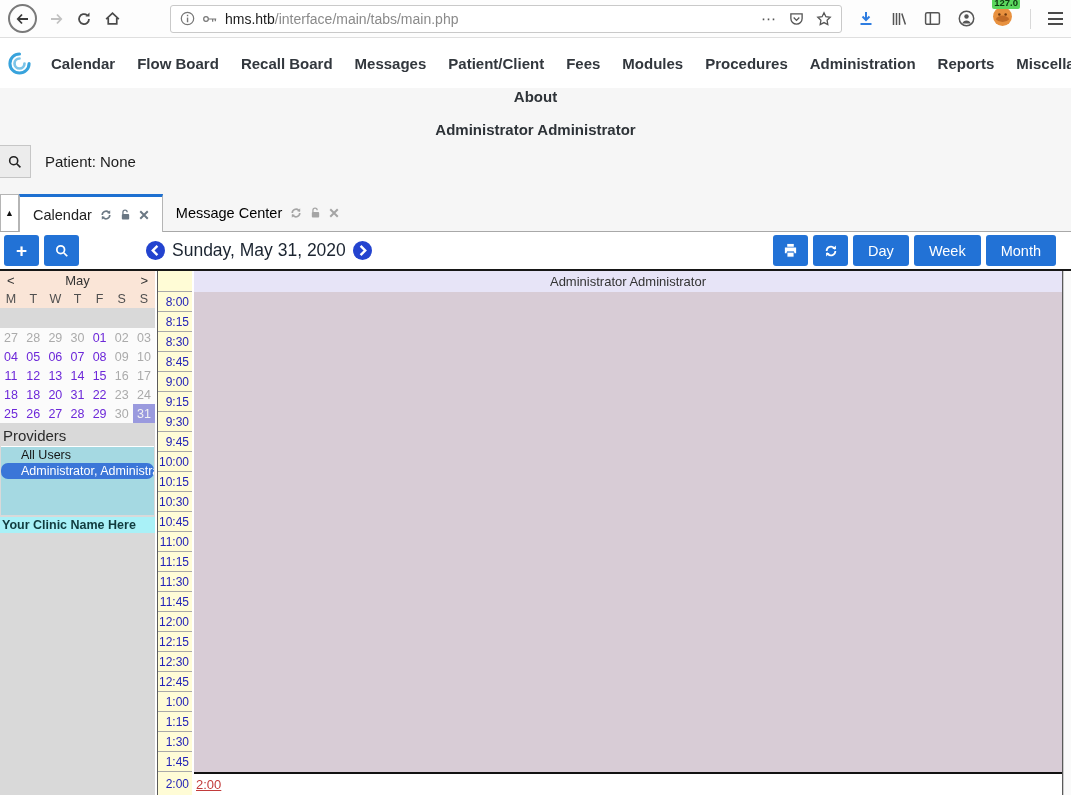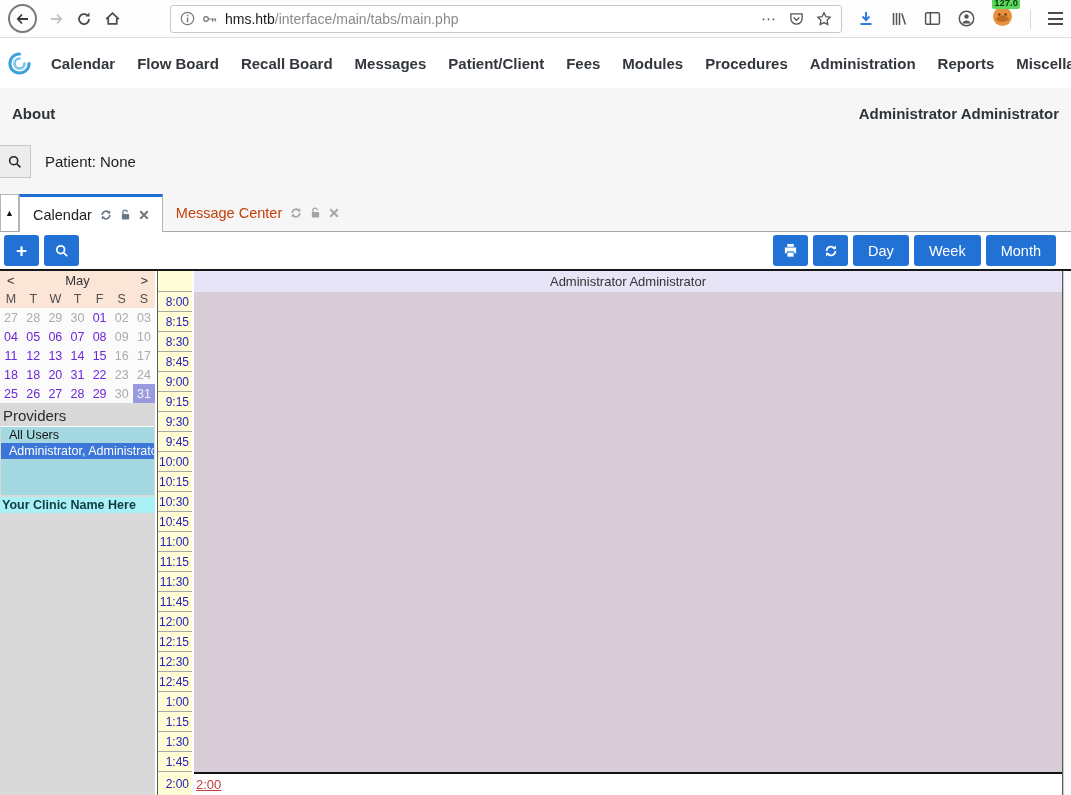--- a/index.html
+++ b/index.html
@@ -27,33 +27,33 @@
                font-size:9.5px; font-weight:700; padding:0 2px; border-radius:2px; line-height:12px; }
 
   
   .appnav { height:50px; background:#fff; display:flex; align-items:center; padding:0 8px; flex:0 0 auto; }
   .appnav .logo { margin-right:9px; display:flex; }
   .nav-item { padding:0 11px; font-size:15px; font-weight:700; color:#32373d; cursor:pointer; white-space:nowrap; }
 
   
   .graysec { background:#f6f6f6; flex:0 0 auto; }
   .subheader { height:50px; display:flex; align-items:center; justify-content:space-between;
-               padding:0 12px; font-size:15px; font-weight:700; color:#2e3338; }
+               padding:0 12px; font-size:15px; font-weight:700; color:#2e3338;flex-direction:column; }
   .patient-row { height:47px; display:flex; align-items:center; }
   .patient-search-btn { width:31px; height:33px; background:#ececec; border:1px solid #c6c6c6;
                         border-left:none; display:flex; align-items:center; justify-content:center; }
   .patient-label { margin-left:14px; font-size:15px; color:#1d1d1d; }
   .tab-strip { height:47px; display:flex; align-items:flex-end; }
   .tabbar { height:38px; width:100%; border-bottom:1px solid #a8a8a8; display:flex; align-items:stretch; }
   .collapse-box { width:19px; background:#fff; border:1px solid #b5b5b5; border-bottom:none;
                   display:flex; align-items:center; justify-content:center; font-size:9px; color:#111; }
   .tab { display:flex; align-items:center; gap:8px; padding:0 13px; font-size:14.5px; cursor:pointer; }
   .tab.active { background:#fff; border-top:3px solid #1d70d1; border-left:1px solid #b5b5b5;
                 border-right:1px solid #b5b5b5; margin-bottom:-1px; color:#222; }
-  .tab.inactive { color:#c2410c; }
+  .tab.inactive { color:#000000; }
   .tab.active  .ticon { color:#6b7884; }
   .tab.inactive .ticon { color:#a5a5a5; }
   .ticon { display:flex; align-items:center; font-size:12px; }
 
   
   .cal-toolbar { height:39px; background:#fff; border-bottom:2px solid #171717;
                  display:flex; align-items:center; padding:0 4px; gap:5px; flex:0 0 auto; }
   .btn { background:var(--accent,#2272d6); color:#fff; border:none; border-radius:3px; height:31px;
          display:flex; align-items:center; justify-content:center; font-size:14.5px;
          font-family:inherit; cursor:pointer; }
@@ -66,28 +66,28 @@
   
   .content { flex:1 1 auto; display:flex; background:#fff; min-height:0; }
   .sidebar { width:155px; background:#d9d9d9; display:flex; flex-direction:column; flex:0 0 auto; }
   .mc-head { height:19px; background:#fae5d7; display:flex; align-items:center;
              justify-content:space-between; font-size:13px; color:#333; padding:0 7px; }
   .mc-title { flex:1; text-align:center; }
   .mc-days { height:18px; background:#fae5d7; display:grid; grid-template-columns:repeat(7,1fr);
              font-size:12.5px; color:#4f4f4f; }
   .mc-days div { display:flex; align-items:center; justify-content:center; }
   .mc-grid { display:grid; grid-template-columns:repeat(7,1fr); grid-auto-rows:19px;
-             background:#fbfbfb; font-size:12.5px; }
+             background:#fbfbfb; font-size:12.5px;margin-top:20px; }
   .mc-cell { display:flex; align-items:center; justify-content:center; color:#6d28d9; cursor:pointer; }
   .mc-cell.muted { color:#ababab; }
   .mc-cell.selected { background:#9a9ade; color:#f2f2f2; }
   .providers-h { font-size:15px; color:#2b2b2b; padding:4px 3px 2px; }
   .prov-list { margin:0 1px; background:#a5d9e2; height:69px; font-size:12.5px;
                border-top:1px solid #fff; overflow:hidden; }
-  .prov-opt { padding:1px 8px; color:#141414; cursor:pointer; white-space:nowrap; }
+  .prov-opt { padding:1px 20px; color:#141414; cursor:pointer; white-space:nowrap;border-radius:7px; }
   .prov-opt.selected { background:#3b76d8; color:#fff; }
   .clinic-bar { margin-top:2px; background:#a9f1f7; font-weight:700; font-size:12.5px;
                 color:#113b3e; padding:1px 2px; }
 
   .timecol { width:35px; margin-left:2px; display:flex; flex-direction:column;
              border-left:1px solid #5a5a5a; flex:0 0 auto; }
   .time-head { height:21px; background:#fffcd6; border-bottom:1px solid #a9a9a9; flex:0 0 auto; }
   .time-cell { height:20px; flex:0 0 auto; background:#fffcd6; border-bottom:1px solid #a9a9a9;
                font-size:12px; color:#2323b8; display:flex; align-items:center;
                justify-content:flex-end; padding-right:3px; cursor:pointer; }
@@ -284,20 +284,35 @@
   </div>
 
   <div class="cal-toolbar">
     <button class="btn icon-btn" style="font-size:19px;font-weight:700;">+</button>
     <button class="btn icon-btn">
       <svg width="14" height="14" viewBox="0 0 16 16">
           <circle cx="6.5" cy="6.5" r="4.4" fill="none" stroke="#fff" stroke-width="2"></circle>
           <line x1="10" y1="10" x2="14" y2="14" stroke="#fff" stroke-width="2"></line>
         </svg>
     </button>
+    <div class="date-nav">
+      <span class="chev">
+        <svg width="19" height="19" viewBox="0 0 20 20">
+            <circle cx="10" cy="10" r="10" fill="#2343cf"></circle>
+            <path d="M12 5.2 7.2 10l4.8 4.8" fill="none" stroke="#fff" stroke-width="2.6"></path>
+          </svg>
+      </span>
+      <span>Sunday, May 31, 2020</span>
+      <span class="chev">
+        <svg width="19" height="19" viewBox="0 0 20 20">
+            <circle cx="10" cy="10" r="10" fill="#2343cf"></circle>
+            <path d="M8 5.2 12.8 10 8 14.8" fill="none" stroke="#fff" stroke-width="2.6"></path>
+          </svg>
+      </span>
+    </div>
     <div class="toolbar-right">
       <button class="btn icon-btn">
         <svg width="15" height="15" viewBox="0 0 16 16" fill="#fff">
             <path d="M4.5 1h7v3h-7z"></path>
             <path d="M2 4.8h12V11h-2.3V9H4.3v2H2z"></path>
             <path d="M4.3 9.8h7.4V15H4.3z" stroke="#2272d6" stroke-width="0.8"></path>
           </svg>
       </button>
       <button class="btn icon-btn">
         <svg width="14" height="14" viewBox="0 0 16 16">

